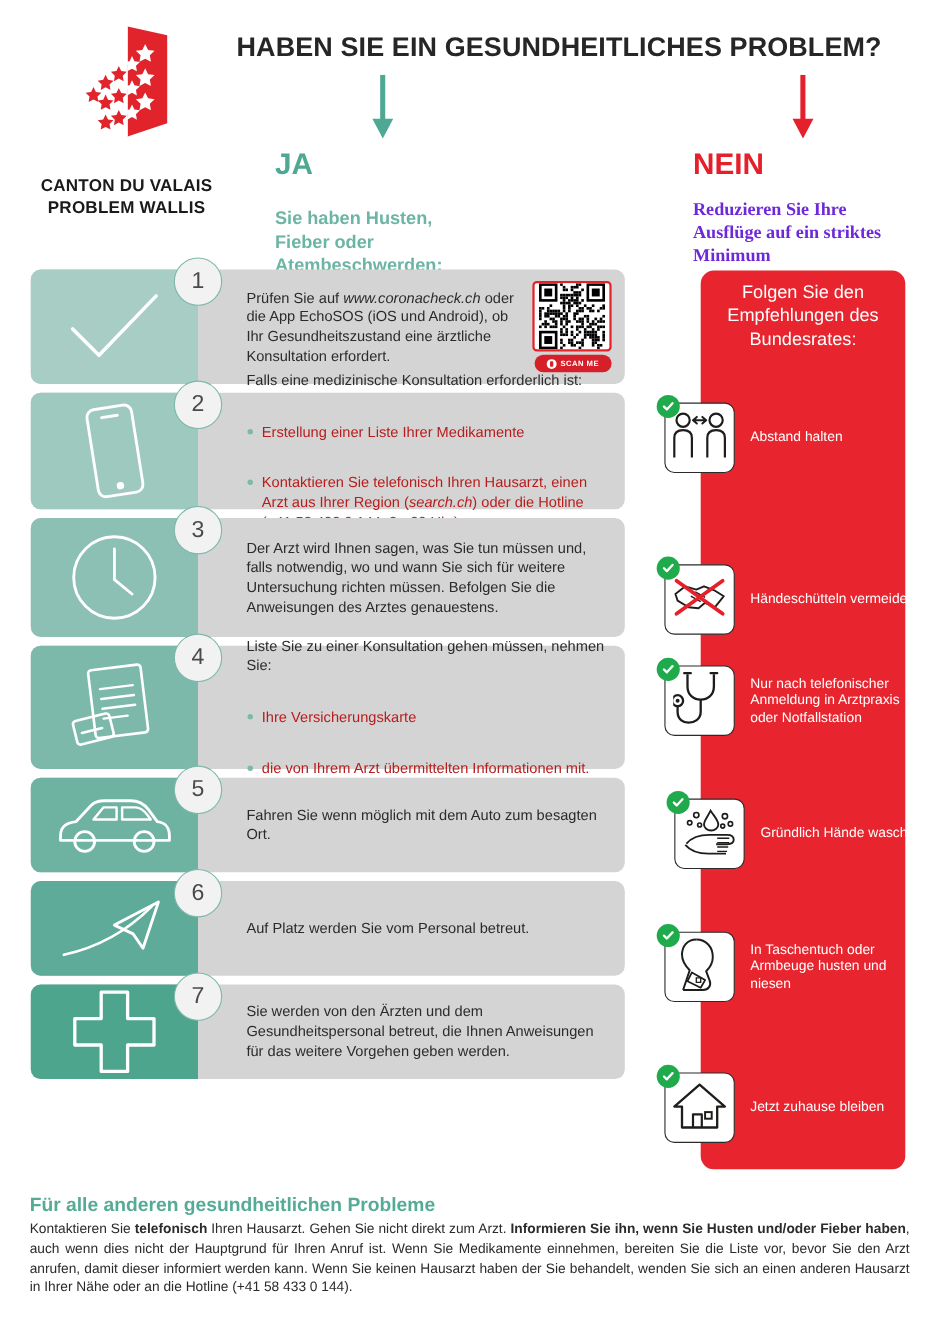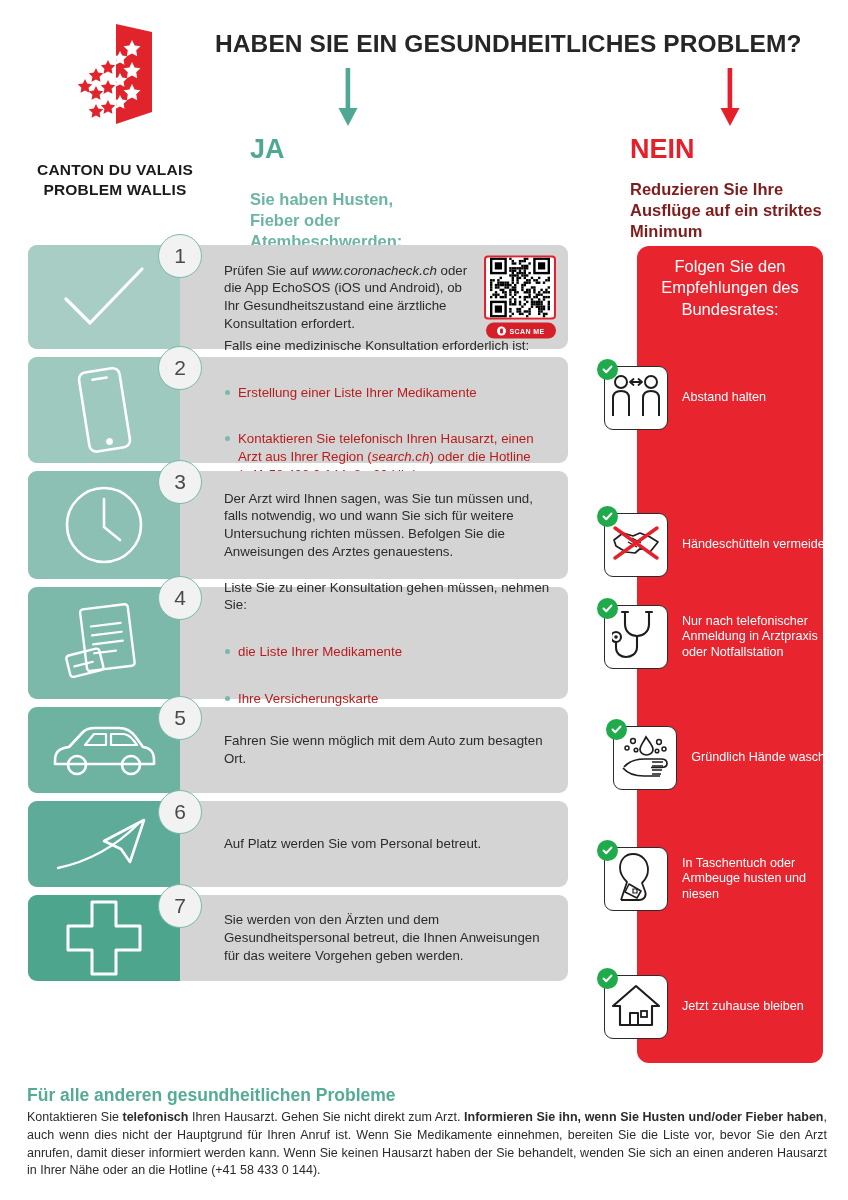--- a/index.html
+++ b/index.html
@@ -30,21 +30,21 @@
 
   .branch { position: absolute; }
   #branch-yes { left: 250px; top: 68px; width: 195px; }
   #branch-no  { left: 630px; top: 68px; width: 200px; }
   .arrow-svg { display: block; margin: 0 auto; }
   .branch-label { font-size: 27px; font-weight: bold; margin-top: 6px; }
   #label-ja  { color: #4fa894; }
   #label-nein{ color: #e5202a; }
   .branch-sub { font-size: 16.5px; font-weight: bold; line-height: 1.28; margin-top: 14px; }
   #sub-yes { color: #6cb5a4; }
-  #sub-no  { color: #7f1d1d; }
+  #sub-no  { color: #6d28d9; font-family: Liberation Serif, serif; }
   #branch-yes .branch-sub { margin-top: 24px; }
 
   
   #steps { position: absolute; left: 28px; top: 245px; width: 540px; }
   .step {
     position: relative; width: 540px; border-radius: 9px;
     background: #d4d4d4; overflow: visible; margin-bottom: 8px;
     display: flex; align-items: stretch;
   }
   .step-icon-pane {
@@ -471,22 +471,22 @@
                 <rect x="8" y="50" width="34" height="22" rx="3" fill="none" stroke="#ffffff" stroke-width="2.4"></rect>
                 <path d="M14 62 H33" stroke="#ffffff" stroke-width="2.2" stroke-linecap="round"></path>
               </g>
             </svg>
           </span>
         </div>
         <div class="step-body">
           <div class="step-badge">4</div>
           <div class="step-text">Liste Sie zu einer Konsultation gehen müssen, nehmen Sie:</div>
           <ul class="step-list">
-            <li>die Liste Ihrer Medikamente</li>
             <li>Ihre Versicherungskarte</li>
+            <li>die von Ihrem Arzt übermittelten Informationen mit.</li>
           </ul>
         </div>
       </div>
       <div class="step" style="height: 86px;">
         <div class="step-icon-pane" style="background: rgb(110, 178, 162);">
           <span>
             <svg width="110" height="60" viewBox="0 0 110 60">
               <path d="M6 40 C6 30 13 28 20 27 L34 12 C37 9 41 8 46 8 L70 8 C77 8 82 11 86 16 L94 27 C101 28 105 31 105 40 L105 44 L6 44 Z" fill="none" stroke="#ffffff" stroke-width="2.6" stroke-linejoin="round"></path>
               <path d="M36 25 L45 14 L57 14 L57 25 Z M62 14 L74 14 C79 14 82 17 85 21 L88 25 L62 25 Z" fill="none" stroke="#ffffff" stroke-width="2.2" stroke-linejoin="round"></path>
               <circle cx="28" cy="45" r="9" fill="none" stroke="#ffffff" stroke-width="2.6"></circle>

